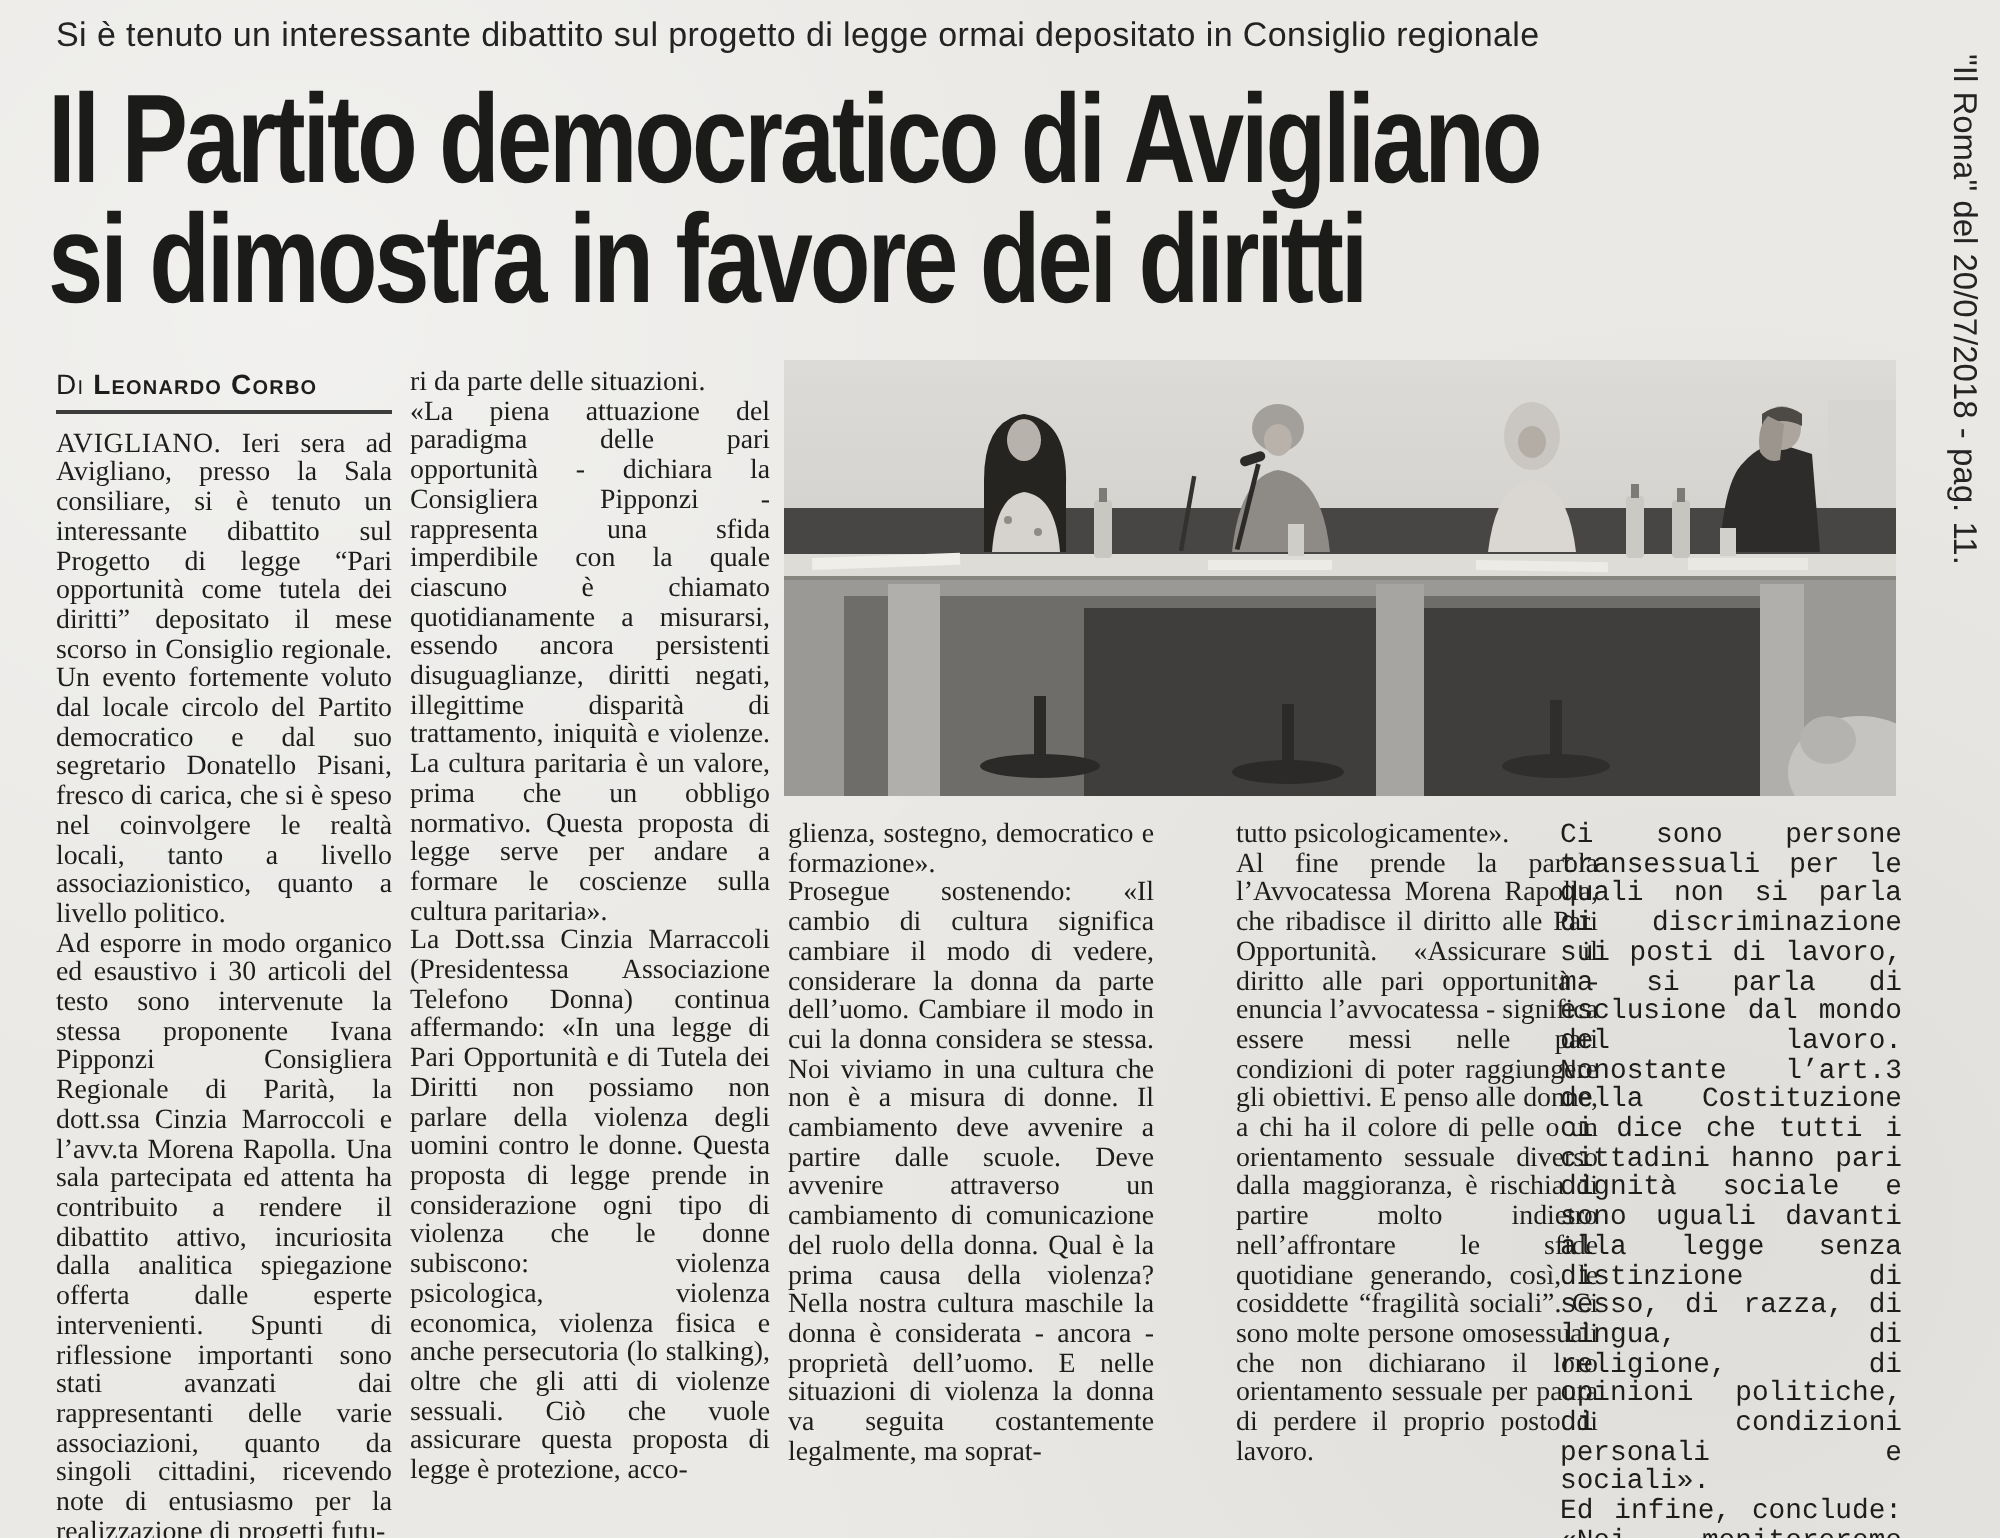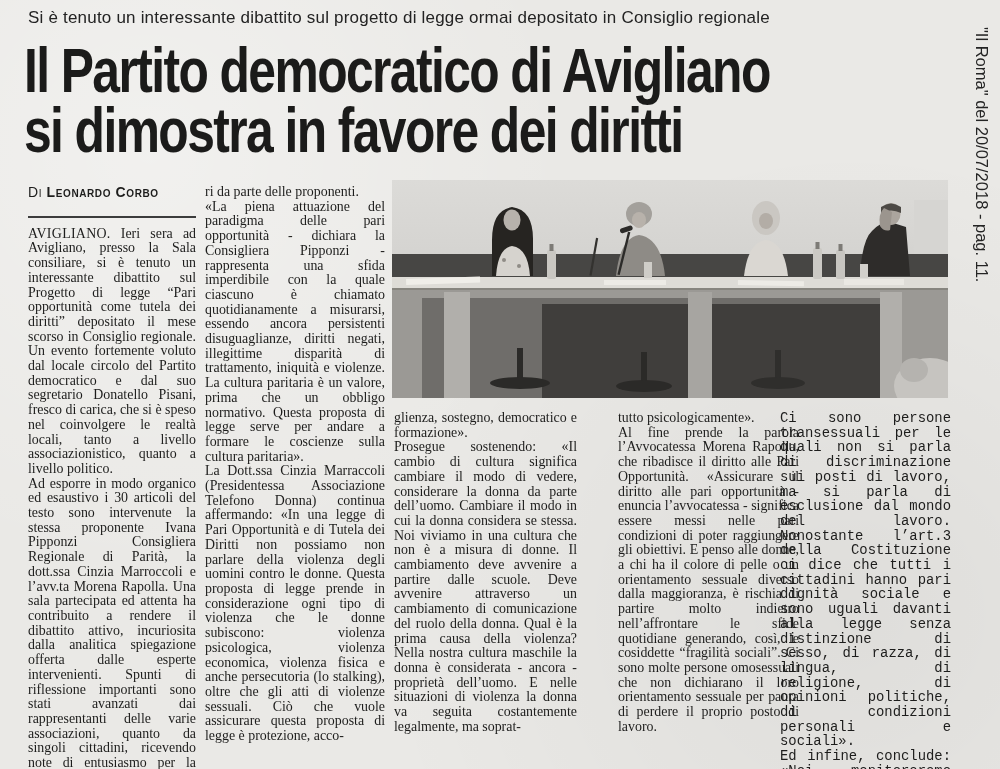--- a/index.html
+++ b/index.html
@@ -41,21 +41,21 @@
   }
   .col p{margin:0;}
   .col1{left:28px;width:168px;}
   .col2{left:205px;width:180px;}
   .col3{left:394px;width:183px;top:411px;}
   .col4{left:618px;width:181px;top:411px;}
   .col5{left:780px;width:171px;top:411px;font-family:Liberation Mono, monospace;}
   .byline{
     font-family:"Liberation Sans", sans-serif;
     font-variant:small-caps;font-size:14px;color:#1d1d1c;letter-spacing:.6px;
-    border-bottom:2px solid #3c3c3c;padding-bottom:16px;margin-bottom:9px;
+    border-bottom:2px solid #3c3c3c;padding-bottom:5px;margin-bottom:9px;
   }
   .by-name{font-weight:bold;}
   .lead-in{font-weight:normal;letter-spacing:.3px;}
   .photo{
     position:absolute;left:392px;top:180px;width:556px;height:218px;
     display:block;
   }
 </style>
 </head>
 <body>
@@ -74,21 +74,21 @@
   <div class="col col1">
     <div class="byline">
       <span class="by-prefix">Di</span>
       <span class="by-name">Leonardo Corbo</span>
     </div>
     <p><strong class="lead-in">AVIGLIANO.</strong> <span>Ieri sera ad Avigliano, presso la Sala consiliare, si è tenuto un interessante dibattito sul Progetto di legge “Pari opportunità come tutela dei diritti” depositato il mese scorso in Consiglio regionale. Un evento fortemente voluto dal locale circolo del Partito democratico e dal suo segretario Donatello Pisani, fresco di carica, che si è speso nel coinvolgere le realtà locali, tanto a livello associazionistico, quanto a livello politico.</span></p>
     <p>Ad esporre in modo organico ed esaustivo i 30 articoli del testo sono intervenute la stessa proponente Ivana Pipponzi Consigliera Regionale di Parità, la dott.ssa Cinzia Marroccoli e l’avv.ta Morena Rapolla. Una sala partecipata ed attenta ha contribuito a rendere il dibattito attivo, incuriosita dalla analitica spiegazione offerta dalle esperte intervenienti. Spunti di riflessione importanti sono stati avanzati dai rappresentanti delle varie associazioni, quanto da singoli cittadini, ricevendo note di entusiasmo per la realizzazione di progetti futu-</p>
   </div>
 
   <div class="col col2">
-    <p>ri da parte delle proponenti.</p>
+    <p>ri da parte delle situazioni.</p>
     <p>«La piena attuazione del paradigma delle pari opportunità - dichiara la Consigliera Pipponzi - rappresenta una sfida imperdibile con la quale ciascuno è chiamato quotidianamente a misurarsi, essendo ancora persistenti disuguaglianze, diritti negati, illegittime disparità di trattamento, iniquità e violenze. La cultura paritaria è un valore, prima che un obbligo normativo. Questa proposta di legge serve per andare a formare le coscienze sulla cultura paritaria».</p>
     <p>La Dott.ssa Cinzia Marraccoli (Presidentessa Associazione Telefono Donna) continua affermando: «In una legge di Pari Opportunità e di Tutela dei Diritti non possiamo non parlare della violenza degli uomini contro le donne. Questa proposta di legge prende in considerazione ogni tipo di violenza che le donne subiscono: violenza psicologica, violenza economica, violenza fisica e anche persecutoria (lo stalking), oltre che gli atti di violenze sessuali. Ciò che vuole assicurare questa proposta di legge è protezione, acco-</p>
   </div>
 
   <svg class="photo" viewBox="0 0 556 218" xmlns="http://www.w3.org/2000/svg" preserveAspectRatio="none">
     <defs>
       <linearGradient id="wall" x1="0" y1="0" x2="0" y2="1">
         <stop offset="0" stop-color="#dcdbd8"></stop>
         <stop offset="0.6" stop-color="#cfcecb"></stop>
         <stop offset="1" stop-color="#c3c2bf"></stop>

